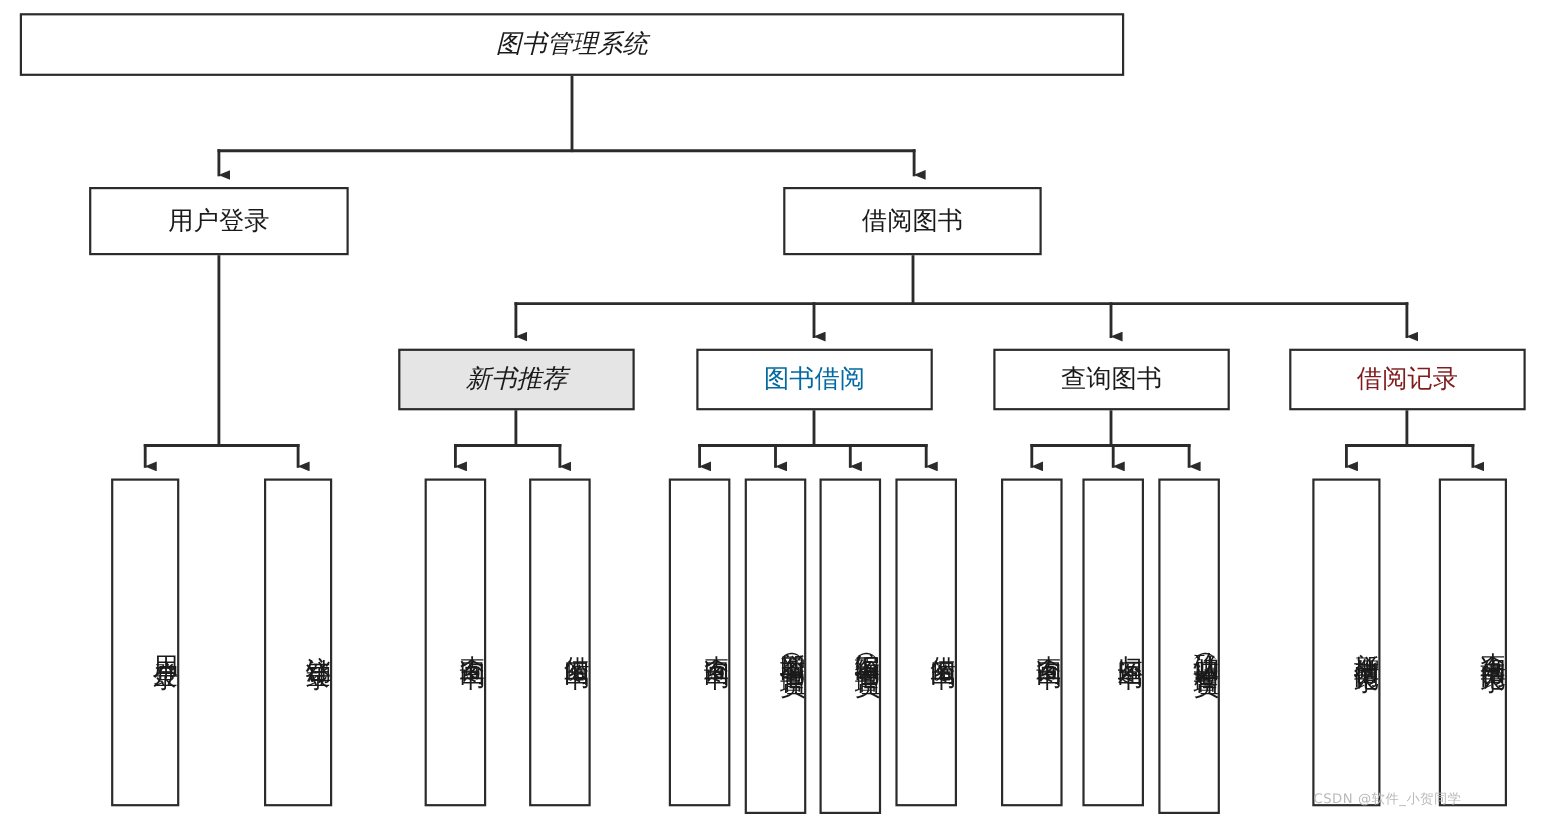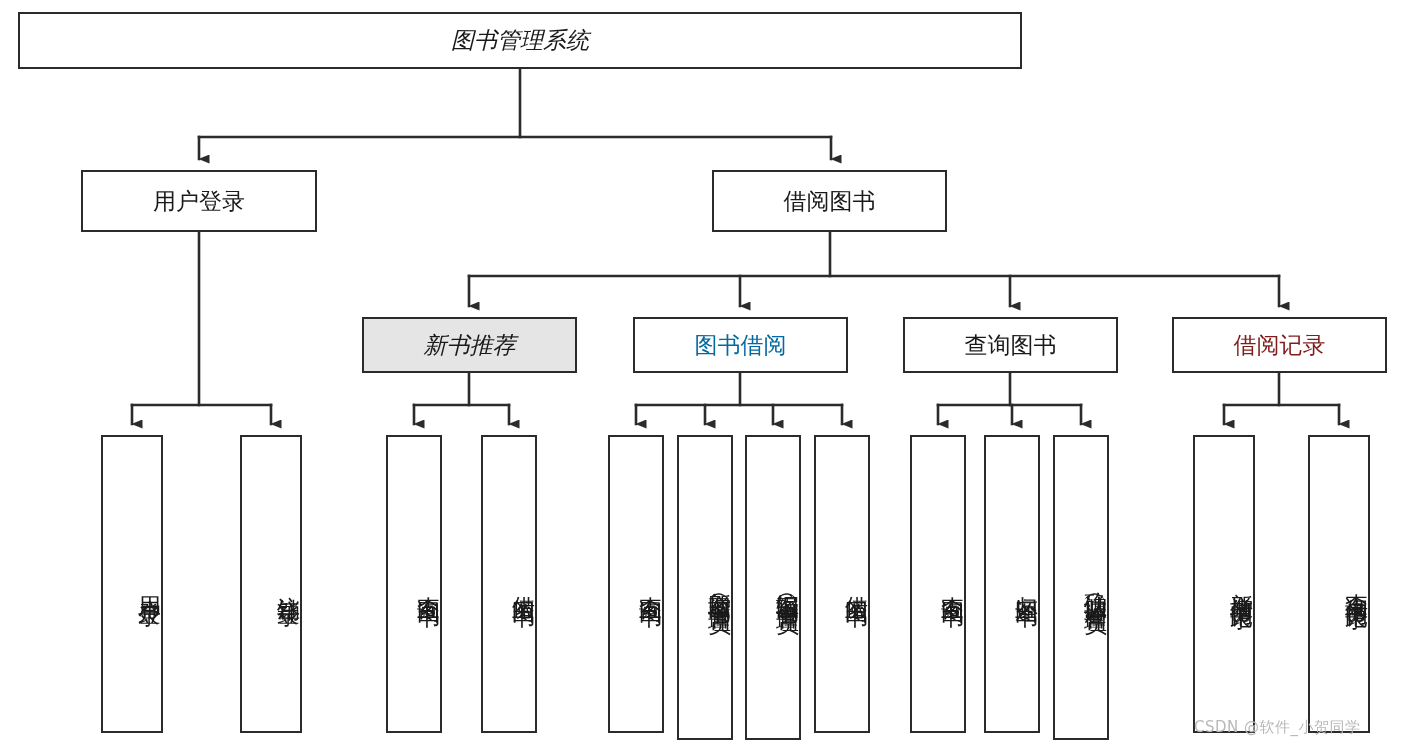--- a/index.html
+++ b/index.html
@@ -54,21 +54,21 @@
     justify-content: center;
   }
   .node.vertical .vlabel {
     writing-mode: vertical-rl;
     text-orientation: upright;
     white-space: normal;
     line-height: 1.02;
   }
   .watermark {
     position: absolute;
-    font-size: 15px;
+    font-size: 12px;
     color: #b9b9b9;
     letter-spacing: 0.5px;
     white-space: nowrap;
     font-family: "DejaVu Sans", "Liberation Sans", sans-serif;
   }
 </style>
 </head>
 <body>
 
 <div id="diagram-root">

